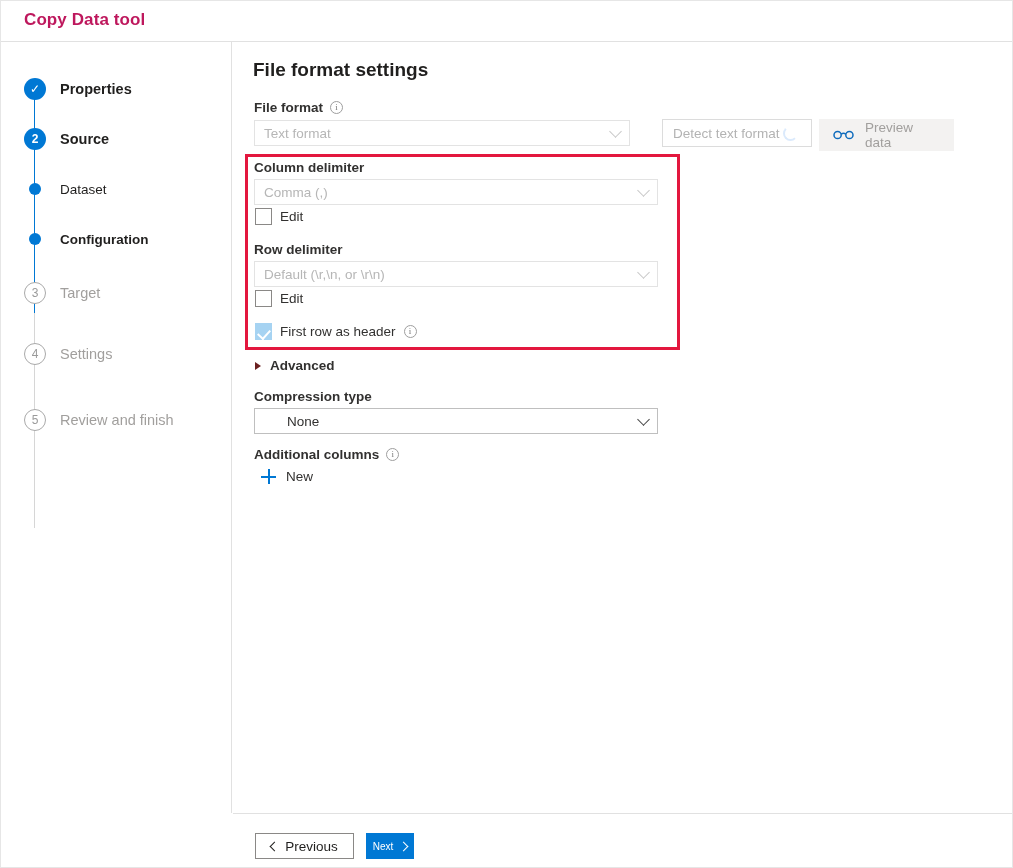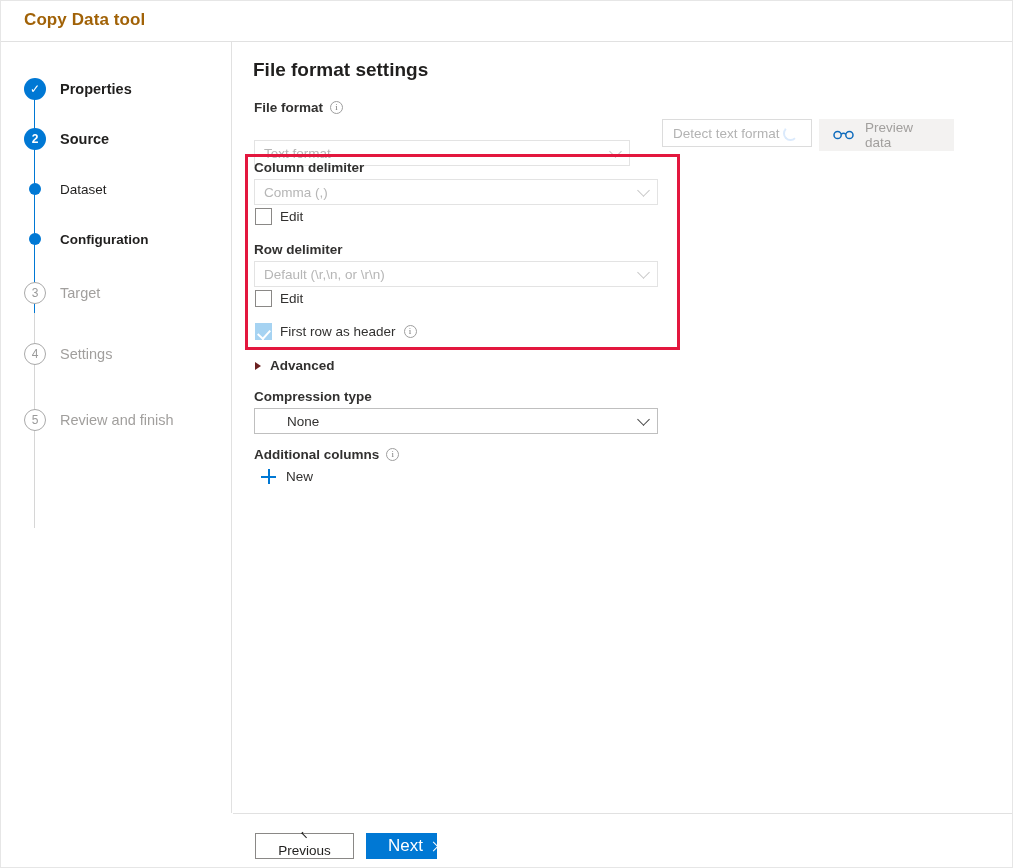--- a/index.html
+++ b/index.html
@@ -23,21 +23,21 @@
     left: 0; top: 0;
     width: 1013px; height: 41px;
     background: #ffffff;
     border-bottom: 1px solid #e1e1e1;
   }
   #titlebar .title {
     position: absolute;
     left: 23px; top: 9px;
     font-size: 17px;
     font-weight: bold;
-    color: #a16207;
+    color: #be185d;
     letter-spacing: .1px;
   }
 
   
   #sidebar {
     position: absolute;
     left: 0; top: 41px;
     width: 231px; height: 771px;
     background: #ffffff;
     border-right: 1px solid #e1e1e1;
@@ -298,33 +298,32 @@
     left: 22px; top: 19px;
     width: 99px; height: 26px;
     border: 1px solid #8a8886;
     background: #ffffff;
     color: #201f1e;
     font-size: 13.5px;
     display: flex;
     align-items: center;
     justify-content: center;
     gap: 7px;
-    flex-direction: column;
   }
   .btn-next {
     position: absolute;
     left: 133px; top: 19px;
-    width: 71px; height: 26px;
+    width: 48px; height: 26px;
     background: #0078d4;
     border: none;
     color: #ffffff;
-    font-size: 17px;
-    display: flex;
-    align-items: center;
-    justify-content: flex-end;
+    font-size: 10px;
+    display: flex;
+    align-items: center;
+    justify-content: center;
     gap: 7px;
   }
   .arrow-l, .arrow-r {
     width: 7px; height: 7px;
     border-top: 1.5px solid currentColor;
     border-right: 1.5px solid currentColor;
     display: inline-block;
   }
   .arrow-l { transform: rotate(-135deg); }
   .arrow-r { transform: rotate(45deg); }
@@ -398,21 +397,21 @@
 
   <div id="content">
 
     <div class="page-title">File format settings</div>
 
     <div style="position:absolute;left:21px;top:58px;" class="field-label">
       <span>File format</span>
       <span class="info-icon">i</span>
     </div>
 
-    <div class="select disabled" style="position:absolute;left:21px;top:78px;width:376px;margin-top:20px;">
+    <div class="select disabled" style="position:absolute;left:21px;top:78px;width:376px;">
       <span>Text format</span>
       <span class="chev"></span>
     </div>
 
     <div class="btn-detect" style="left:429px;top:77px;width:150px;">
       <span>Detect text format</span>
       <span class="spinner"></span>
     </div>
 
     <div class="btn-preview" style="left:586px;top:77px;width:135px;">

